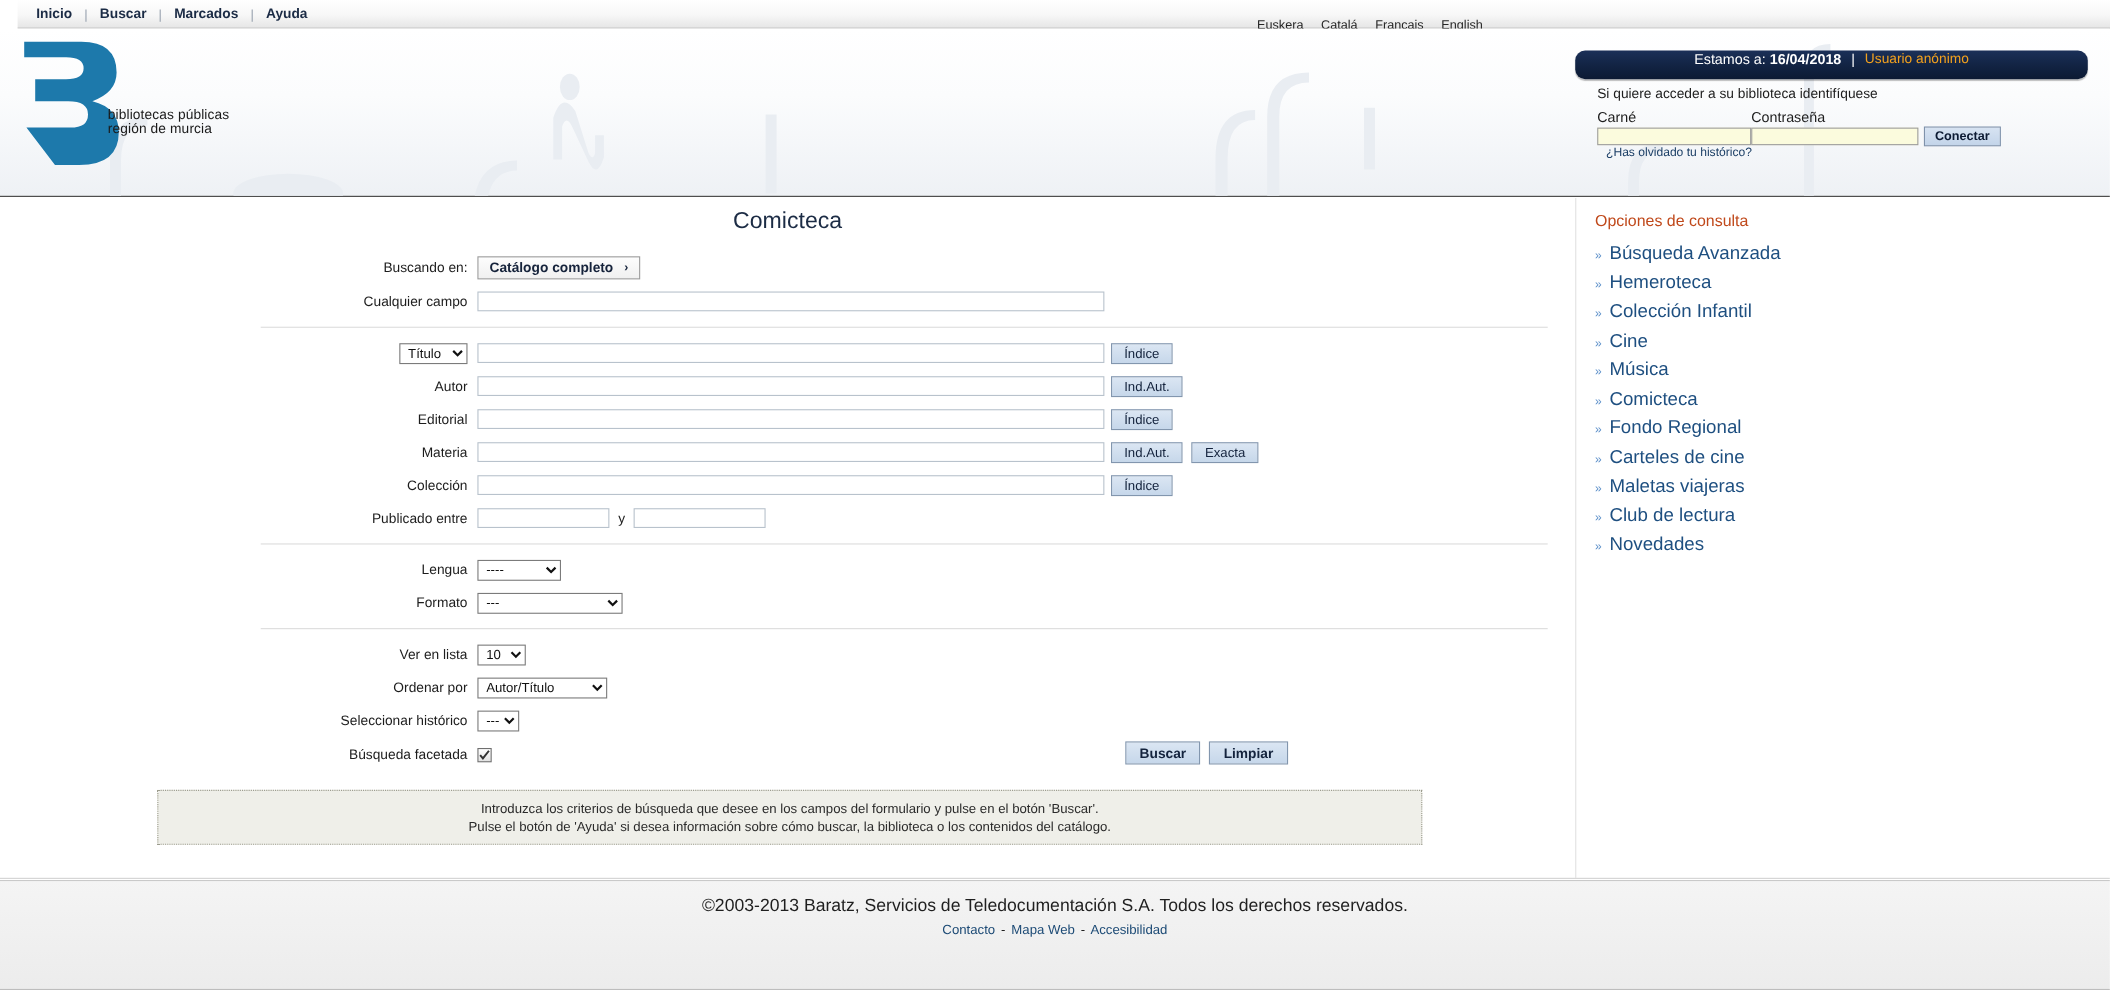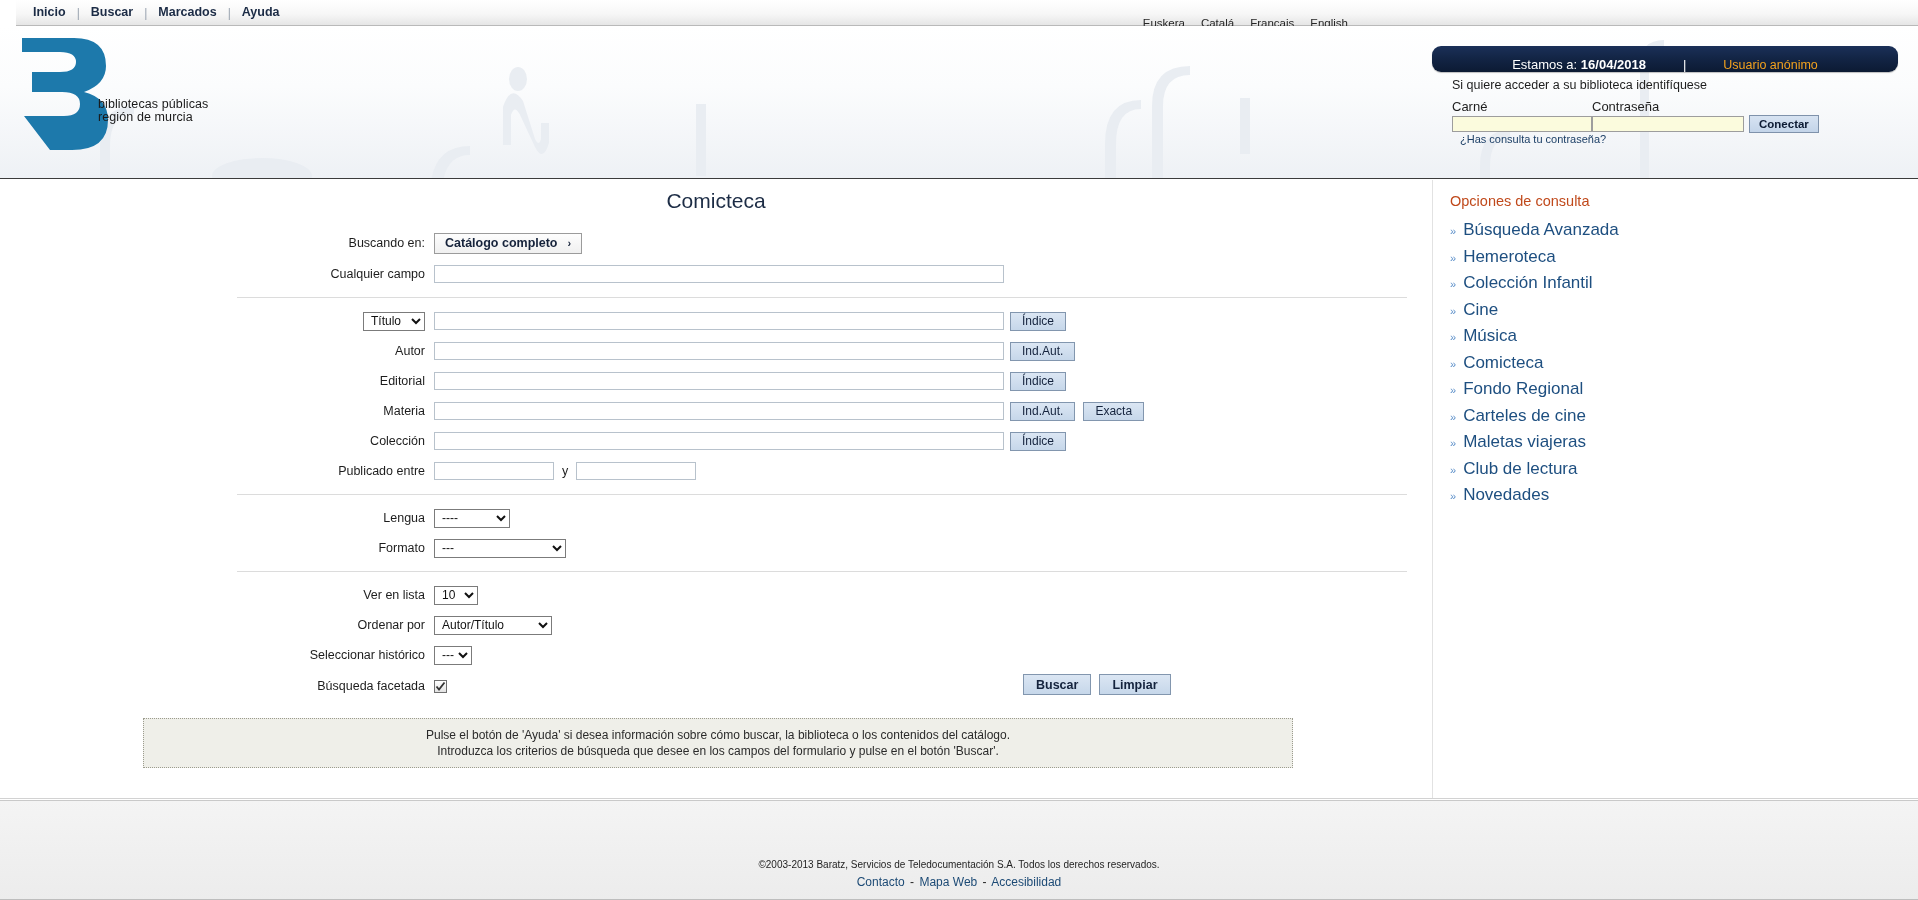--- a/index.html
+++ b/index.html
@@ -64,23 +64,22 @@
     font-size: 12.5px; font-weight: normal; color: #1a1a1a;
     line-height: 13px; letter-spacing: .1px;
   }
 
   
   .userband {
     position: absolute; left: 1432px; top: 20px;
     width: 466px; height: 26px;
     background: linear-gradient(to bottom, #1b3058 0%, #122444 50%, #0c1a33 100%);
     border-radius: 9px 9px 9px 9px;
-    display: flex; align-items: flex-end; justify-content: center;
+    display: flex; align-items: flex-start; justify-content: center;
     box-shadow: 0 1px 1px rgba(0,0,0,.25);
-    gap: 28px;
   }
   .userband-date { color: #ffffff; font-size: 13px; }
   .userband-date b { font-weight: bold; }
   .userband-pipe { color: #ffffff; font-size: 13px; margin: 0 9px; }
   .userband-user { color: #f2a11e; font-size: 12.5px; }
 
   .login-area { position: absolute; left: 1452px; top: 52px; width: 450px; }
   .login-prompt { font-size: 12.5px; color: #1d1d1d; }
   .login-fieldrow { margin-top: 7px; position: relative; height: 36px; }
   .login-lbl { font-size: 13px; color: #1d1d1d; position: absolute; top: 0; }
@@ -220,21 +219,21 @@
 
   
   .footer {
     position: absolute; top: 800px; left: 0;
     width: 1918px; height: 100px;
     background: linear-gradient(to bottom, #f4f4f4 0%, #ececec 100%);
     border-top: 1px solid #c9c9c9;
     border-bottom: 1px solid #bdbdbd;
     text-align: center; padding-top: 14px;
   }
-  .foot-copy { font-size: 10px; color: #1f1f1f; margin-top: 44px; }
+  .foot-copy { font-size: 16px; color: #1f1f1f; }
   .foot-links { margin-top: 5px; font-size: 12px; }
   .foot-links a { color: #1c4a75; text-decoration: none; cursor: pointer; }
   .foot-dash { color: #1f1f1f; margin: 0 2px; }
 </style>
 </head>
 <body>
 
 <div class="topnav">
   <div class="topnav-left">
     <a class="topnav-link">Inicio</a>
@@ -291,21 +290,21 @@
   </div>
 
   <div class="login-area">
     <div class="login-prompt">Si quiere acceder a su biblioteca identifíquese</div>
     <div class="login-fieldrow">
       <span class="login-lbl carne">Carné</span>
       <span class="login-lbl pass">Contraseña</span>
       <input class="login-input carne" type="text" value="" style="">
       <input class="login-input pass" type="password" value="" style="">
       <button class="btn-conectar">Conectar</button>
-      <a class="forgot">¿Has consulta tu contraseña?</a>
+      <a class="forgot">¿Has olvidado tu histórico?</a>
     </div>
   </div>
   <a class="helplink">Ayuda para conectarse</a>
 </div>
 
 <div class="content">
   <div class="vdivider"></div>
   <div class="hrule-bottom"></div>
 
   <div class="form-title">Comicteca</div>
@@ -417,22 +416,22 @@
       </span>
     </div>
   </form>
 
   <div class="actions">
     <button class="btn-action">Buscar</button>
     <button class="btn-action">Limpiar</button>
   </div>
 
   <div class="infobox">
+    <div>Introduzca los criterios de búsqueda que desee en los campos del formulario y pulse en el botón 'Buscar'.</div>
     <div>Pulse el botón de 'Ayuda' si desea información sobre cómo buscar, la biblioteca o los contenidos del catálogo.</div>
-    <div>Introduzca los criterios de búsqueda que desee en los campos del formulario y pulse en el botón 'Buscar'.</div>
   </div>
 
   <div class="sidebar">
     <div class="side-title">Opciones de consulta</div>
 
     <div class="side-item">
       <span class="side-chev">»</span>
       <a class="side-link">Búsqueda Avanzada</a>
     </div>
     <div class="side-item">

